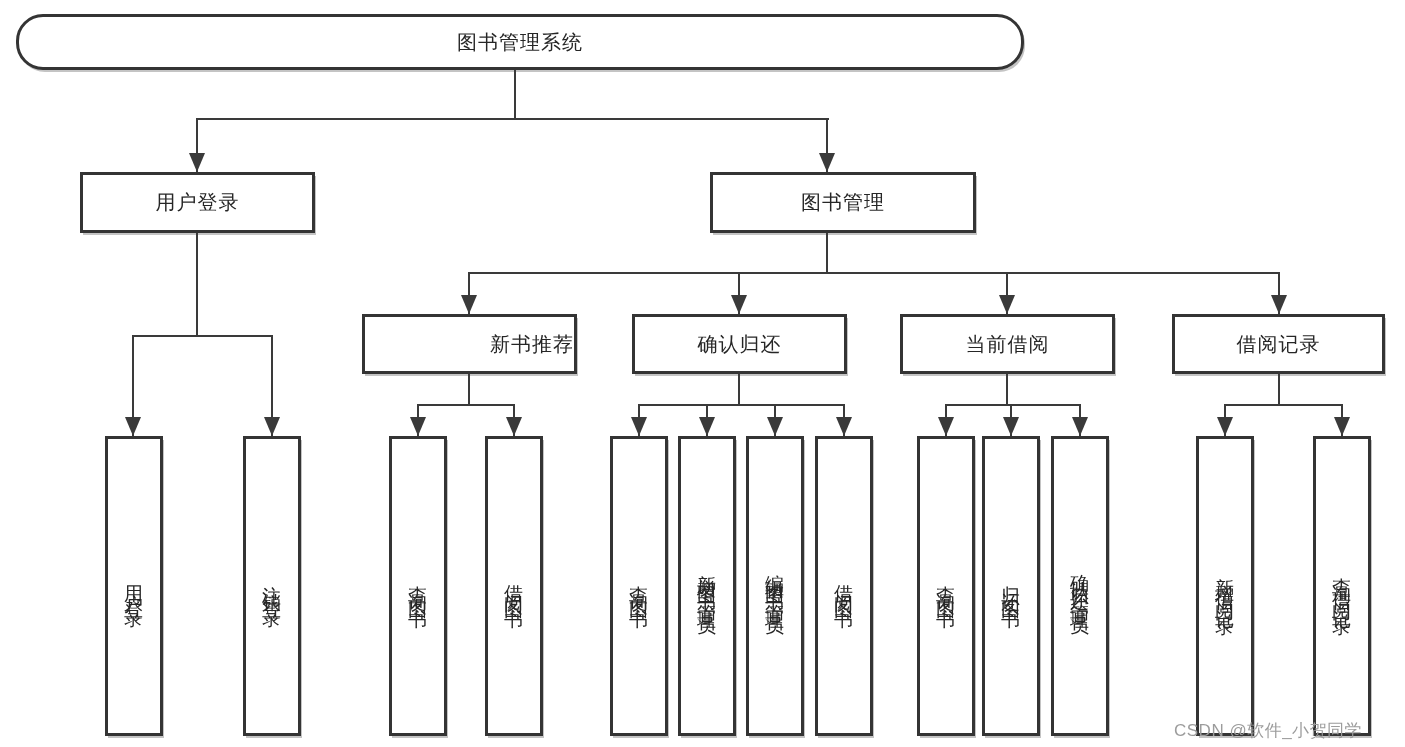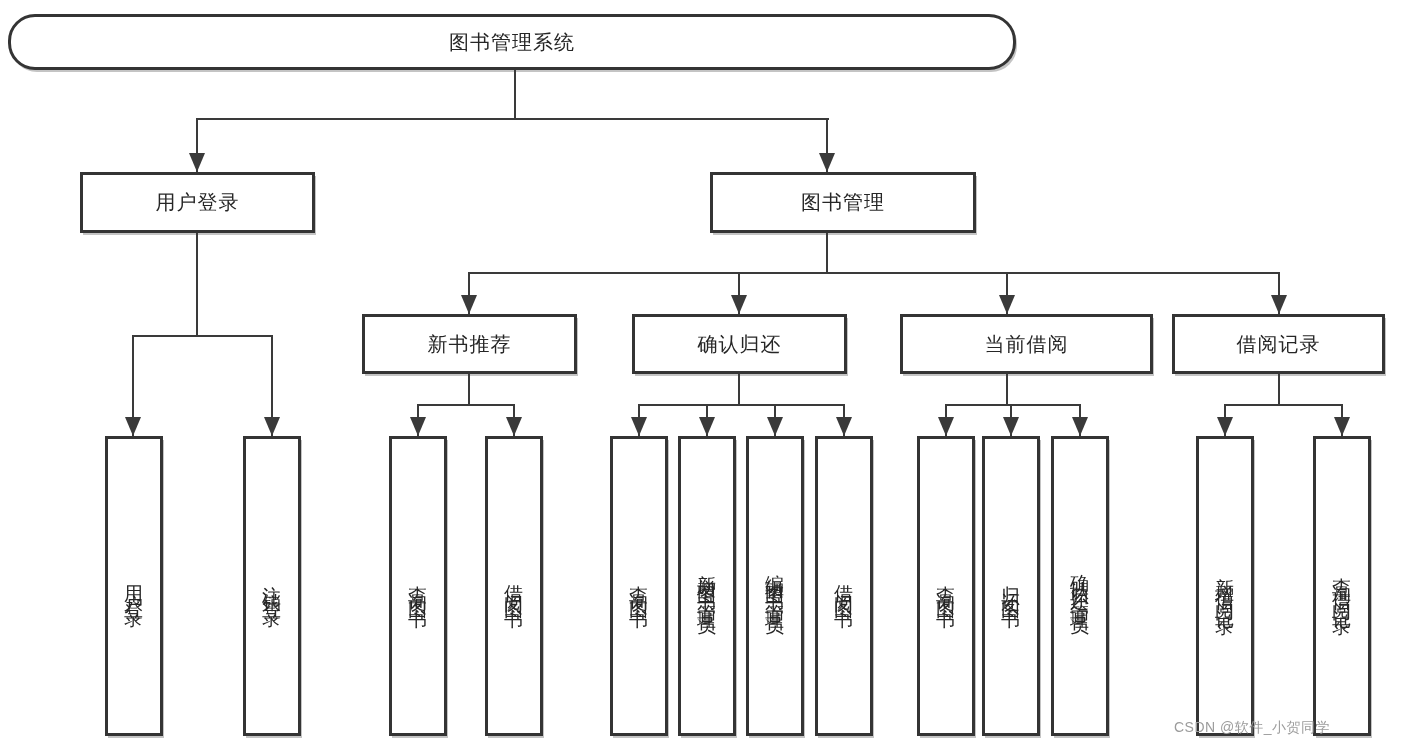--- a/index.html
+++ b/index.html
@@ -37,31 +37,31 @@
     position: absolute;
     width: 0; height: 0;
     border-left: 8px solid transparent;
     border-right: 8px solid transparent;
     border-top: 19px solid #3a3a3a;
   }
   .watermark {
     position: absolute;
     left: 1174px;
     top: 719px;
-    font-size: 14px;
+    font-size: 17px;
     color: #9c9c9c;
     letter-spacing: 0.5px;
   }
 </style>
 </head>
 <body>
 
 <div class="canvas">
 
-  <div class="box hbox" style="left:8px; top:14px; width:1008px; height:56px;border-radius:27px;">
+  <div class="box hbox" style="left:16px; top:14px; width:1008px; height:56px;border-radius:27px;">
     <span>图书管理系统</span>
   </div>
 
   <div class="vline" style="left:514px; top:70px; height:49px;"></div>
   <div class="hline" style="left:196px; top:118px; width:633px;"></div>
   <div class="vline" style="left:196px; top:118px; height:54px;"></div>
   <div class="vline" style="left:826px; top:118px; height:54px;"></div>
   <div class="arrow" style="left:189px; top:153px;"></div>
   <div class="arrow" style="left:819px; top:153px;"></div>
 
@@ -83,27 +83,27 @@
   <div class="hline" style="left:468px; top:272px; width:812px;"></div>
   <div class="vline" style="left:468px;  top:272px; height:42px;"></div>
   <div class="vline" style="left:738px;  top:272px; height:42px;"></div>
   <div class="vline" style="left:1006px; top:272px; height:42px;"></div>
   <div class="vline" style="left:1278px; top:272px; height:42px;"></div>
   <div class="arrow" style="left:461px;  top:295px;"></div>
   <div class="arrow" style="left:731px;  top:295px;"></div>
   <div class="arrow" style="left:999px;  top:295px;"></div>
   <div class="arrow" style="left:1271px; top:295px;"></div>
 
-  <div class="box hbox" style="left:362px; top:314px; width:215px; height:60px;">
+  <div class="box hbox" style="left:362px; top:314px; width:215px; height:60px;justify-content:flex-end;">
     <span>新书推荐</span>
   </div>
   <div class="box hbox" style="left:632px; top:314px; width:215px; height:60px;">
     <span>确认归还</span>
   </div>
-  <div class="box hbox" style="left:900px; top:314px; width:253px; height:60px;">
+  <div class="box hbox" style="left:900px; top:314px; width:215px; height:60px;">
     <span>当前借阅</span>
   </div>
   <div class="box hbox" style="left:1172px; top:314px; width:213px; height:60px;">
     <span>借阅记录</span>
   </div>
 
   <div class="vline" style="left:468px; top:374px; height:31px;"></div>
   <div class="hline" style="left:417px; top:404px; width:98px;"></div>
   <div class="vline" style="left:417px; top:404px; height:32px;"></div>
   <div class="vline" style="left:513px; top:404px; height:32px;"></div>

